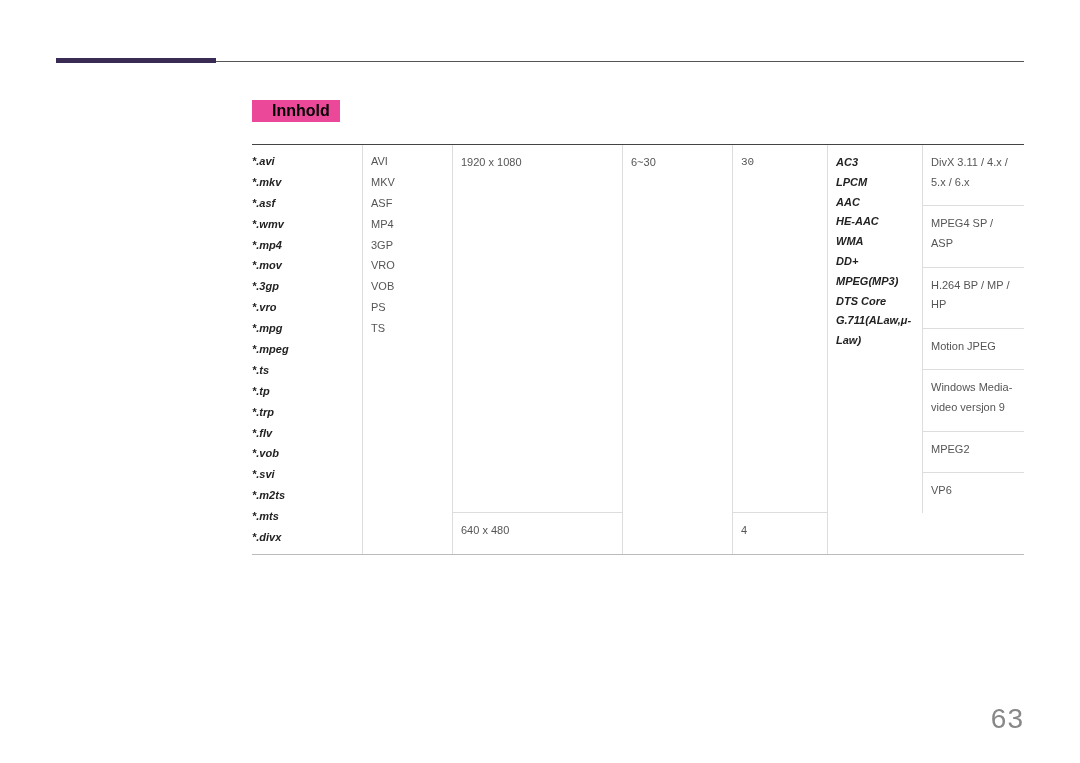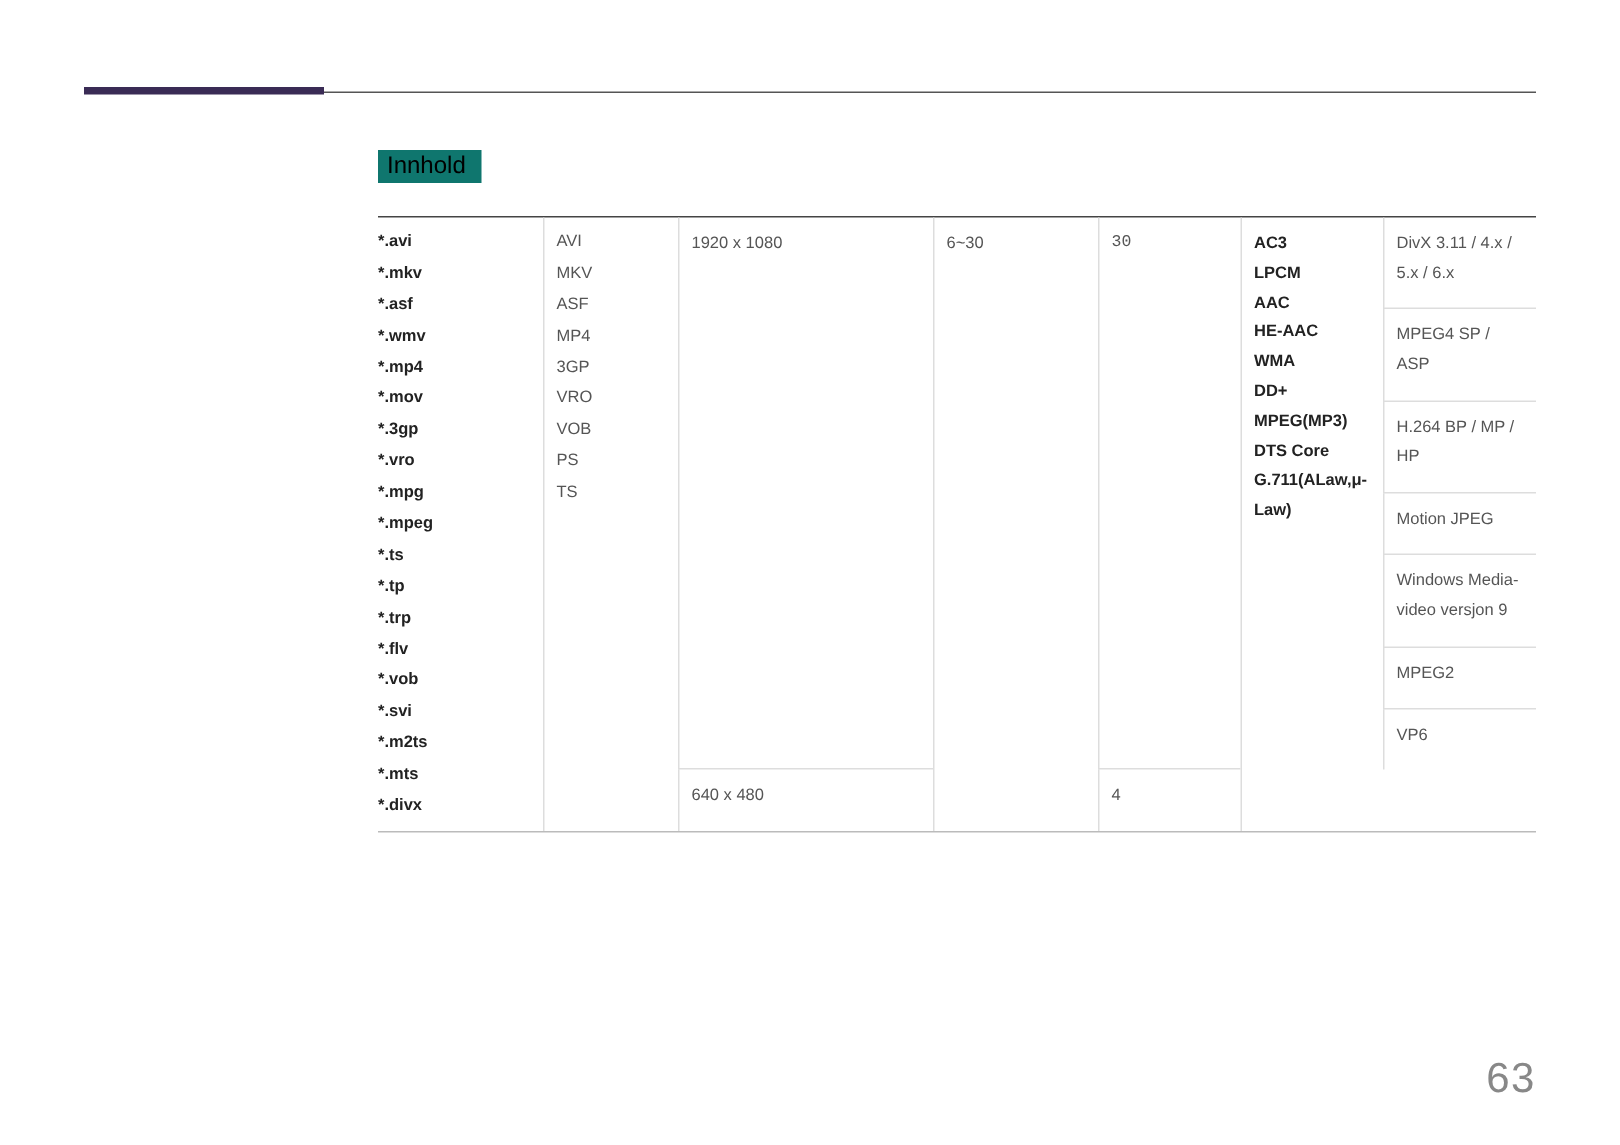--- a/index.html
+++ b/index.html
@@ -34,25 +34,25 @@
     background: #3a2b55;
   }
   .content {
     position: absolute;
     top: 100px;
     left: 252px;
     right: 56px;
   }
   .section-badge {
     display: inline-block;
-    background: #0f766e;
+    background: #ec4899;
     color: #000;
-    font-weight: 400;
+    font-weight: 700;
     font-size: 16px;
-    padding: 2px 10px 2px 6px;
+    padding: 2px 10px 2px 20px;
   }
   h2.cols-row {
     margin: 0;
     padding: 8px 0 8px 0;
     font-size: 15px;
     font-weight: 600;
     color: #111;
   }
   .cols-row {
     display: flex;
@@ -72,21 +72,21 @@
     color: #555;
     display: flex;
     border-bottom: 1px solid #bbb;
   }
   .col {
     border-left: 1px solid #ddd;
     padding: 6px 8px;
     line-height: 1.9;
   }
   .col.first { border-left: none; padding-left: 0; }
-  .bold { font-weight: 700; color: #222; }
+  .bold { font-weight: 700; color: #222; font-style: italic; }
 
   .grid-right {
     display: grid;
     grid-template-columns: 170px 110px 95px 95px 1fr;
   }
   .gc { border-left: 1px solid #ddd; border-bottom: 1px solid #ddd; padding: 8px; line-height: 1.8; }
   .gc.nobot { border-bottom: none; }
   .span-audio { grid-row: 1 / span 8; }
   .span-fps   { grid-row: 1 / span 8; }
   .span-res1  { grid-row: 1 / span 7; }

